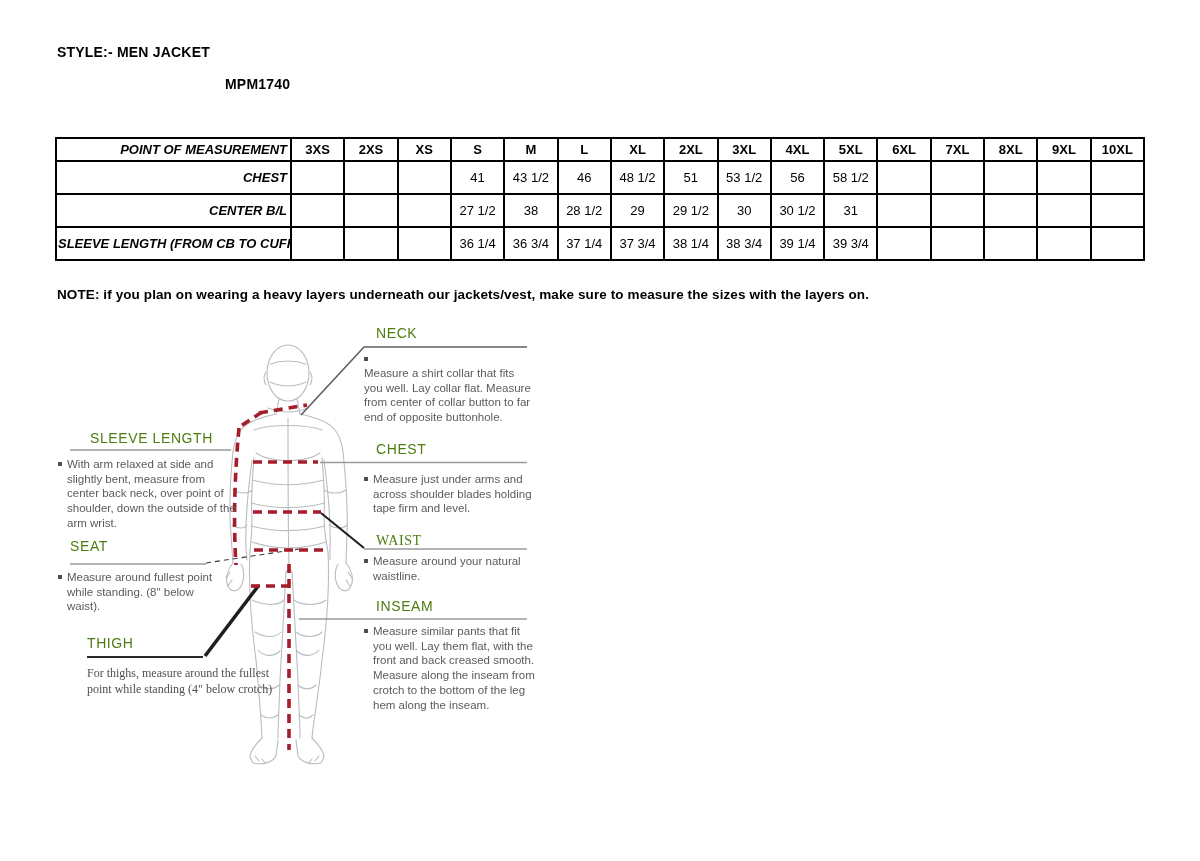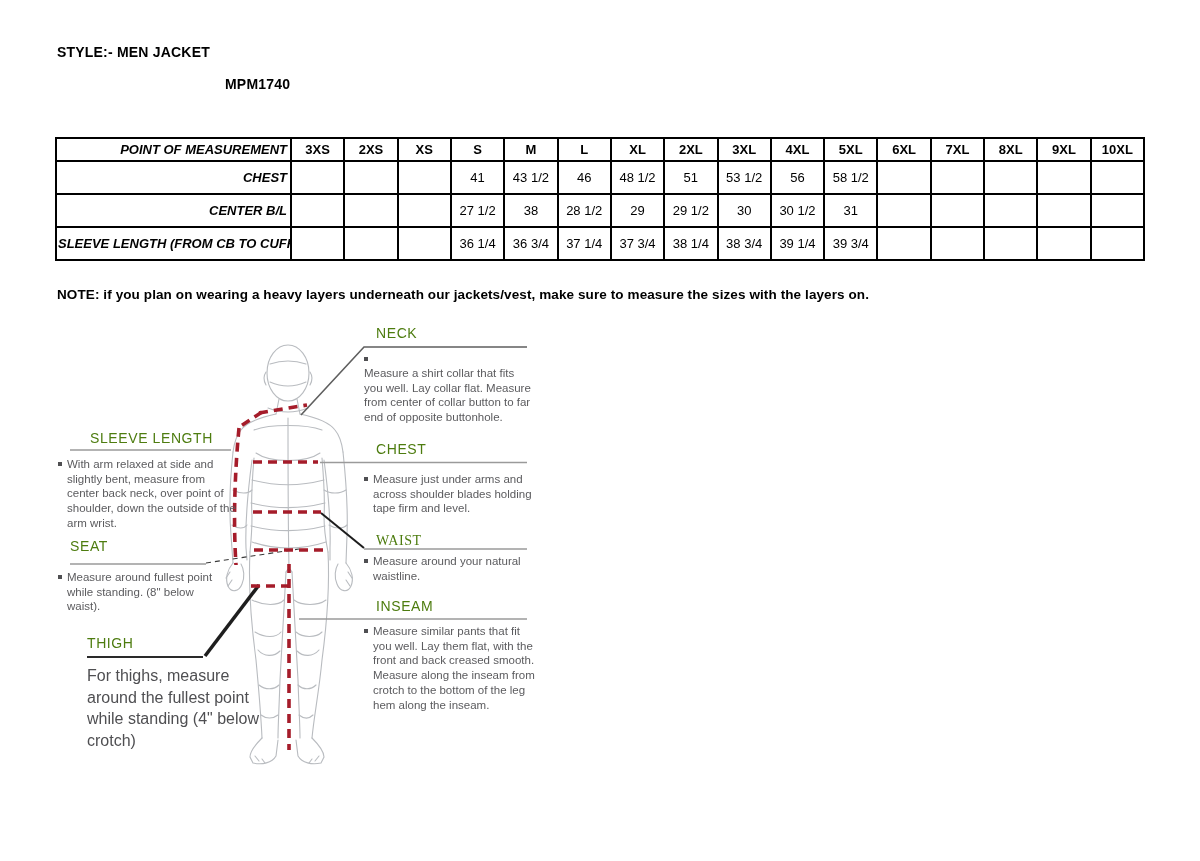--- a/index.html
+++ b/index.html
@@ -23,21 +23,21 @@
   .note-line{position:absolute;left:57px;top:287px;font-size:13.5px;font-weight:bold;letter-spacing:.1px;}
 
   
   .diagram{position:absolute;left:0;top:320px;width:560px;height:460px;}
   .diagram svg{position:absolute;left:0;top:0;}
 
   .dg-title{position:absolute;font-size:14px;color:#4d7c0f;letter-spacing:.6px;white-space:nowrap;}
   .dg-text{position:absolute;font-size:11.5px;line-height:1.28;color:#5b5b5e;display:flex;gap:5px;}
   .dg-text .bullet{flex:0 0 auto;width:4px;height:4px;background:#4f4f52;margin-top:5px;}
   .dg-text .txt{flex:1 1 auto;}
-  .dg-text.no-bullet{display:block;font-size:16px;line-height:1.35;color:#4f4f52;}
+  .dg-text.no-bullet{display:block;font-size:12px;line-height:1.35;color:#4f4f52;font-family:Liberation Serif, serif;}
 </style>
 </head>
 <body>
 
 <div class="doc-title">
   <span>STYLE:- MEN JACKET</span>
   <span class="code">MPM1740</span>
 </div>
 
 <div class="size-table-wrap">

